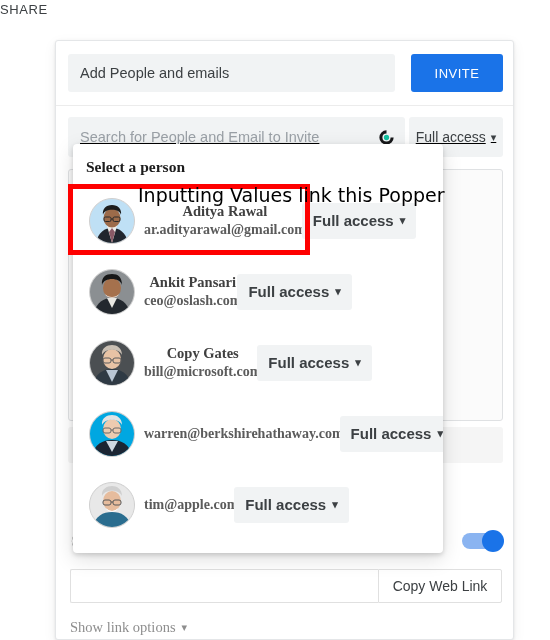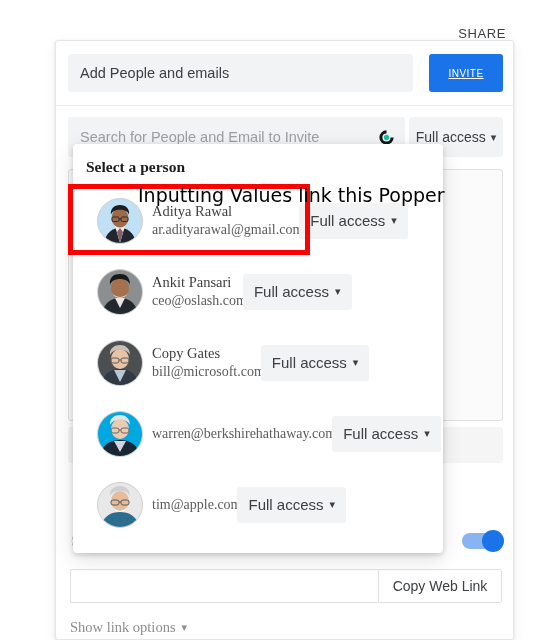--- a/index.html
+++ b/index.html
@@ -11,24 +11,24 @@
     height: 640px;
     background: #ffffff;
     font-family: "Liberation Sans", sans-serif;
     overflow: hidden;
     position: relative;
   }
 
   
   .share-title {
     position: absolute;
-    top: 26px;
+    top: 2px;
     left: 0;
     width: 506px;
-    text-align: right;
+    text-align: left;
     font-family: "Liberation Sans", sans-serif;
     font-size: 13px;
     letter-spacing: 0.6px;
     color: #3c4043;
   }
 
   
   .share-card {
     position: absolute;
     left: 55px;
@@ -60,31 +60,30 @@
     border: none;
     border-radius: 3px;
     font-family: "Liberation Sans", sans-serif;
     font-size: 14.5px;
     color: #3c4043;
     padding: 0 12px;
     box-sizing: border-box;
     outline: none;
   }
   .invite-btn {
-    width: 74px;
+    width: 92px;
     height: 38px;
     background: #1a73e8;
     color: #ffffff;
     border: none;
     border-radius: 3px;
     font-family: "Liberation Sans", sans-serif;
-    font-size: 10px;
+    font-size: 13px;
     letter-spacing: 0.5px;
     cursor: pointer;
-    text-decoration: underline;
   }
 
   .card-divider {
     position: absolute;
     left: 0;
     top: 64px;
     width: 100%;
     height: 1px;
     background: #ececec;
   }
@@ -92,20 +91,21 @@
   
   .search-row {
     position: absolute;
     left: 12px;
     top: 75px;
     width: 435px;
     height: 42px;
     display: flex;
     align-items: center;
     gap: 4px;
+    text-decoration: underline;
   }
   .search-field {
     flex: 1 1 auto;
     height: 40px;
     background: #f1f3f4;
     border-radius: 3px;
     display: flex;
     align-items: center;
     padding: 0 10px 0 12px;
     box-sizing: border-box;
@@ -263,43 +263,45 @@
     position: absolute;
     left: 73px;
     top: 144px;
     width: 370px;
     height: 409px;
     background: #ffffff;
     border-radius: 4px;
     box-shadow: 0 2px 5px rgba(0,0,0,0.16), 0 6px 20px rgba(0,0,0,0.13);
     overflow: hidden;
     box-sizing: border-box;
+    text-align: center;
   }
   .popper-title {
     position: absolute;
     left: 13px;
     top: 14px;
     font-family: "Liberation Serif", serif;
     font-weight: bold;
     font-size: 15.5px;
     color: #1c1c1c;
   }
   .person-list {
     position: absolute;
     left: 0;
     top: 41px;
     width: 100%;
   }
   .person-row {
     display: flex;
     align-items: center;
     height: 71px;
-    padding-left: 24px;
-    box-sizing: border-box;
-    cursor: pointer;
+    padding-left: 16px;
+    box-sizing: border-box;
+    cursor: pointer;
+    font-weight: bold;
   }
   .avatar {
     width: 44px;
     height: 44px;
     border-radius: 50%;
     flex: 0 0 auto;
     border: 1px solid #cfcfcf;
     overflow: hidden;
     position: relative;
     background: #d8d8d8;

